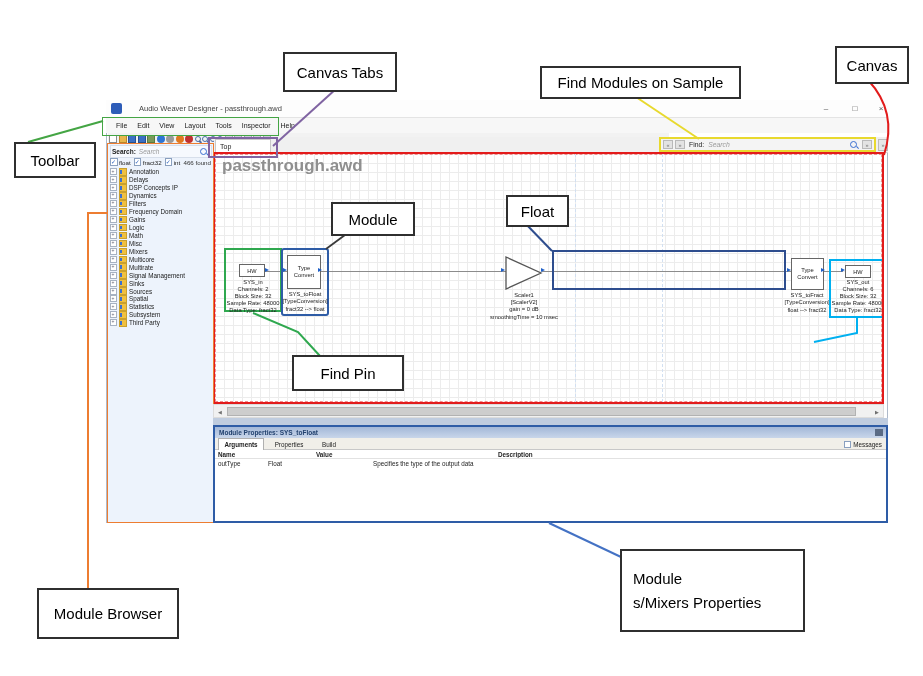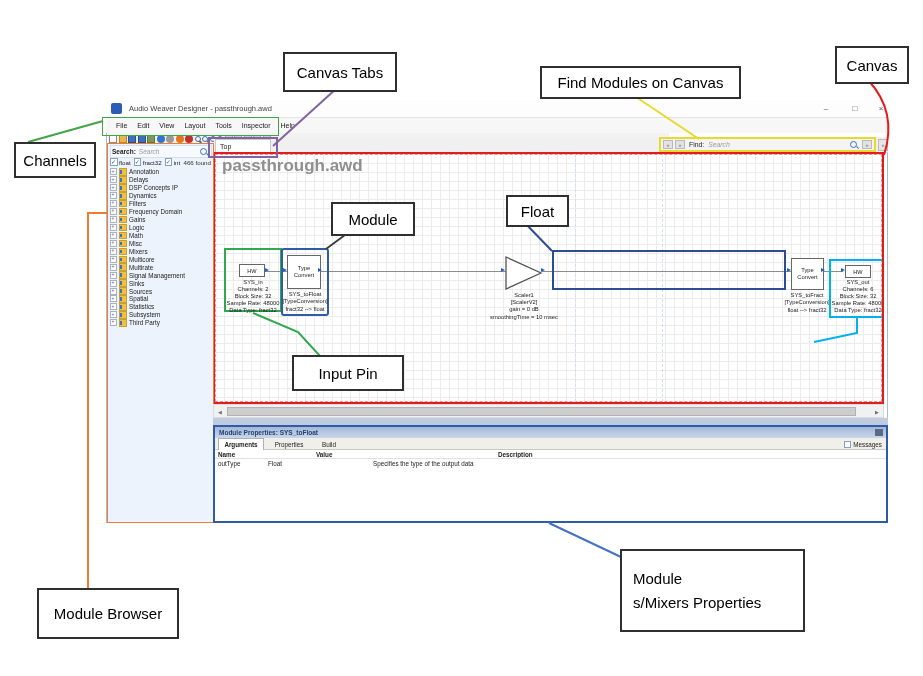--- a/index.html
+++ b/index.html
@@ -5,21 +5,21 @@
   html,body{margin:0;padding:0;background:#fff;}
   .page{position:relative;width:923px;height:676px;background:#fff;font-family:"Liberation Sans",sans-serif;overflow:hidden;}
   .abs{position:absolute;}
   
   .callout{position:absolute;background:#fff;border:2px solid #2f2f2f;z-index:60;display:flex;align-items:center;justify-content:center;font-size:15px;color:#000;text-align:left;}
   .callout.multiline{flex-direction:column;align-items:flex-start;justify-content:center;padding-left:11px;line-height:24px;}
   
   .win{position:absolute;left:106px;top:100px;width:782px;height:423px;border:1px solid #aeb9c9;background:#fff;box-sizing:border-box;}
   .titlebar{position:absolute;left:106px;top:100px;width:782px;height:18px;background:#fdfdfd;border-bottom:1px solid #e4e4e4;display:flex;align-items:center;box-sizing:border-box;}
   .appicon{width:11px;height:11px;background:#2d5cb8;border-radius:2px;margin-left:5px;}
-  .titletext{font-size:7.5px;color:#444;margin-left:7px;}
+  .titletext{font-size:7.5px;color:#444;margin-left:17px;}
   .wctl{position:absolute;top:104px;font-size:8px;color:#555;width:14px;text-align:center;cursor:default;}
   .menubar{position:absolute;left:106px;top:118px;width:782px;height:15px;display:flex;align-items:center;background:#f7f7f7;box-sizing:border-box;}
   .menubar span{font-size:7px;color:#222;margin-left:10px;}
   .menubox{position:absolute;left:102px;top:117px;width:175px;height:17px;border:1.5px solid #44a544;z-index:40;pointer-events:none;}
   .toolbar{position:absolute;left:108px;top:133px;width:560px;height:12px;display:flex;align-items:center;gap:1.5px;background:#f2f2f2;padding-left:1px;}
   .tico{width:8px;height:8px;box-sizing:border-box;}
   .i-page{background:#fff;border:1px solid #8a8a8a;}
   .i-folder{background:#e8b64c;border:1px solid #b8862a;}
   .i-floppy{background:#3a6fc4;border:1px solid #27508f;}
   .i-import{background:#7a9a5a;border:1px solid #5a7a42;}
@@ -382,25 +382,25 @@
     <path d="M868,80 Q898,112 884,155" fill="none" stroke="#e21b1b" stroke-width="2"></path>
     <polyline points="349,232 326,249" fill="none" stroke="#3a3a3a" stroke-width="1.8"></polyline>
     <polyline points="524,222 552,251" fill="none" stroke="#2e4d8e" stroke-width="2"></polyline>
     <polyline points="253,313 298,332 320,356" fill="none" stroke="#2fa84f" stroke-width="2"></polyline>
     <polyline points="857,318 857,333 814,342" fill="none" stroke="#00b0f0" stroke-width="2"></polyline>
     <polyline points="107,213 88,213 88,588" fill="none" stroke="#ed7d31" stroke-width="2"></polyline>
     <polyline points="549,523 621,557" fill="none" stroke="#4472c4" stroke-width="2"></polyline>
   </svg>
 
   <div class="callout" style="left:283px;top:52px;width:110px;height:36px;">Canvas Tabs</div>
-  <div class="callout" style="left:540px;top:66px;width:197px;height:29px;">Find Modules on Canvas</div>
+  <div class="callout" style="left:540px;top:66px;width:197px;height:29px;">Find Modules on Sample</div>
   <div class="callout" style="left:835px;top:46px;width:70px;height:34px;">Canvas</div>
-  <div class="callout" style="left:14px;top:142px;width:78px;height:32px;">Channels</div>
+  <div class="callout" style="left:14px;top:142px;width:78px;height:32px;">Toolbar</div>
   <div class="callout" style="left:331px;top:202px;width:80px;height:30px;">Module</div>
   <div class="callout" style="left:506px;top:195px;width:59px;height:28px;">Float</div>
-  <div class="callout" style="left:292px;top:355px;width:108px;height:32px;">Input Pin</div>
+  <div class="callout" style="left:292px;top:355px;width:108px;height:32px;">Find Pin</div>
   <div class="callout" style="left:37px;top:588px;width:138px;height:47px;">Module Browser</div>
   <div class="callout multiline" style="left:620px;top:549px;width:170px;height:79px;">
     <span>Module</span>
     <span>s/Mixers Properties</span>
   </div>
 
 </div>
 
 </body></html>

